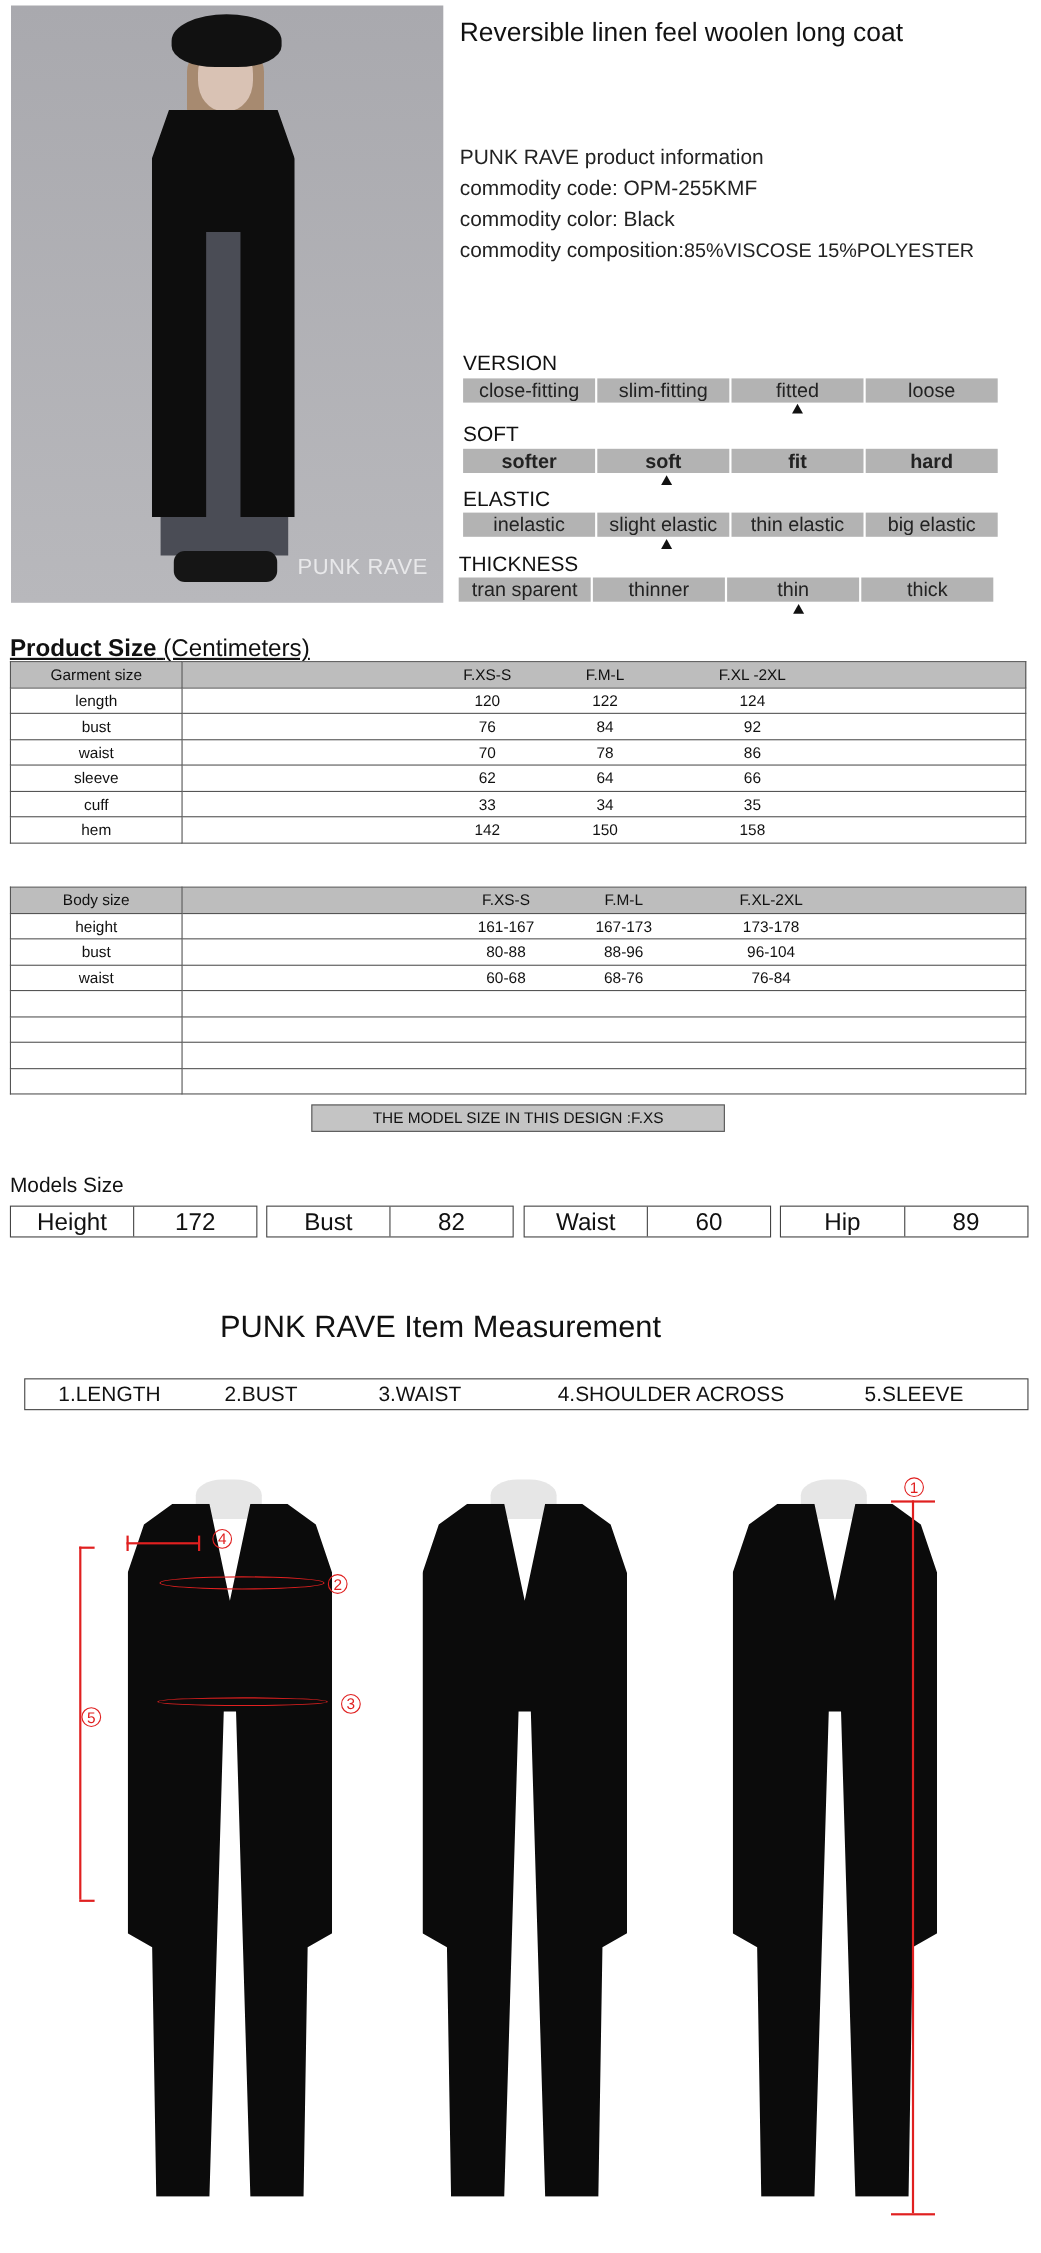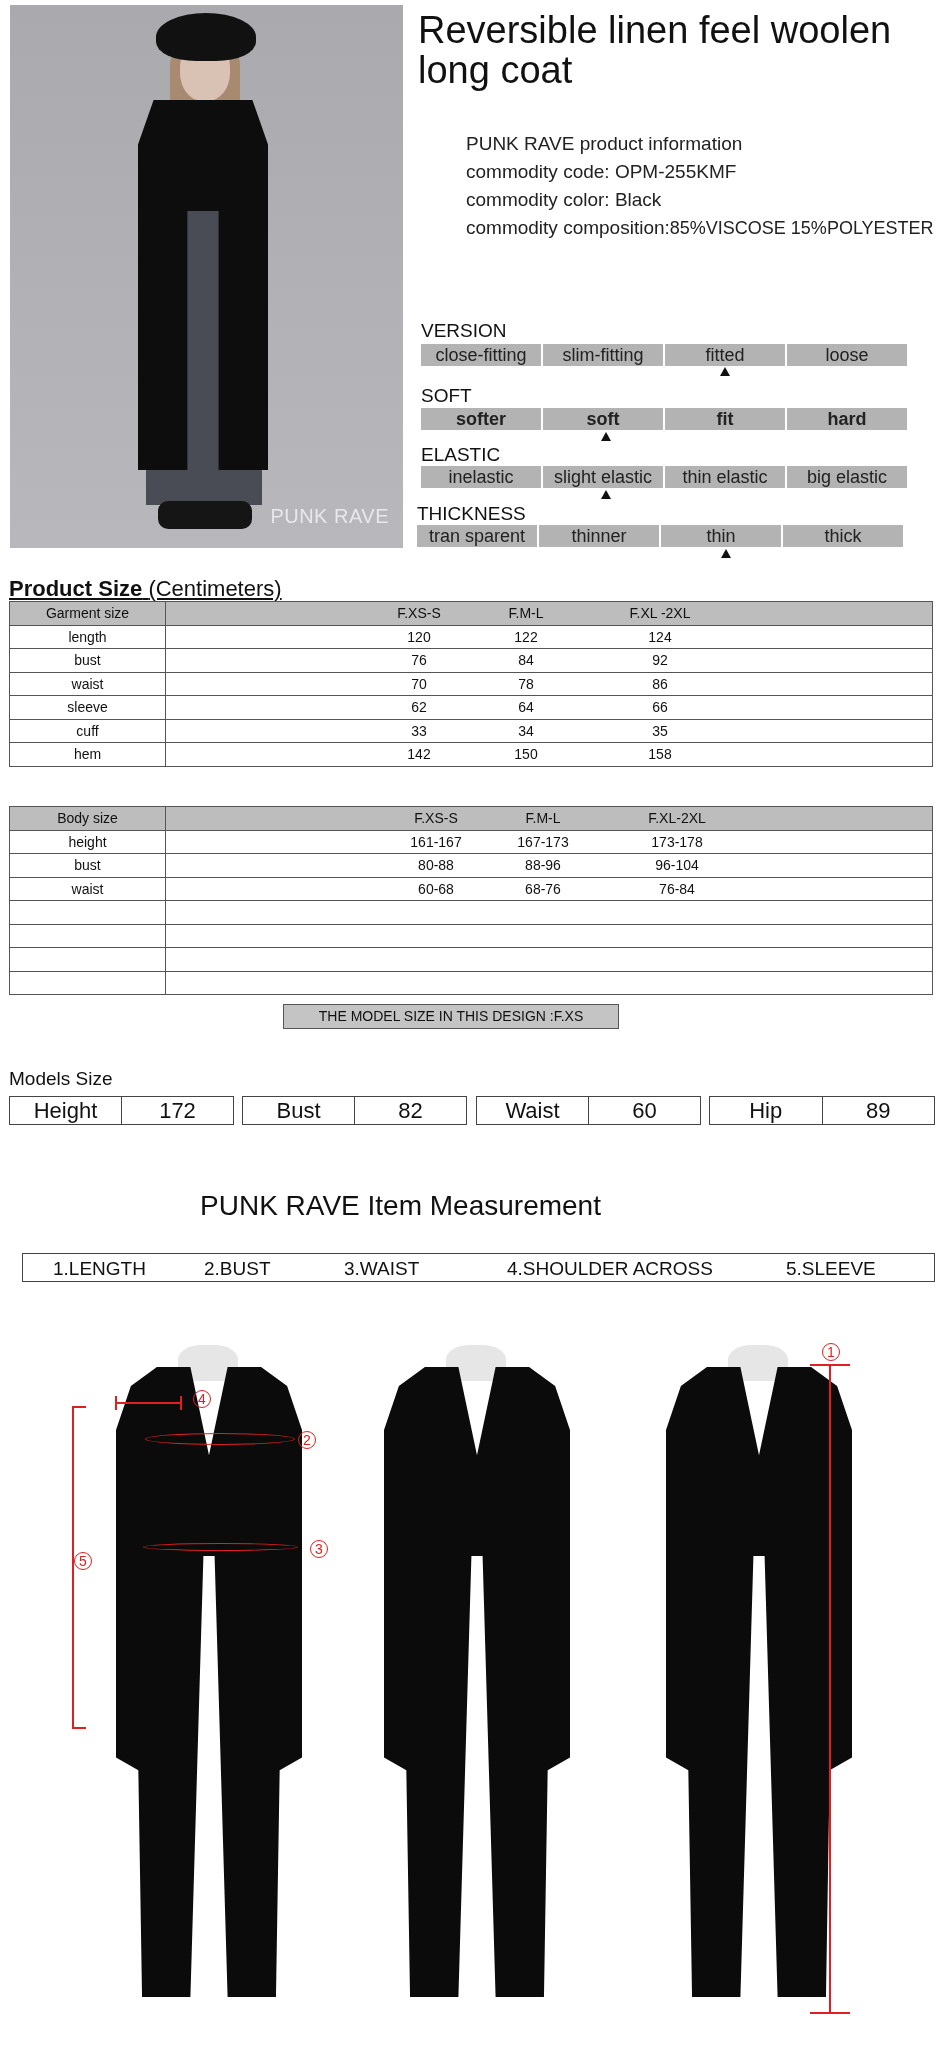--- a/index.html
+++ b/index.html
@@ -11,41 +11,41 @@
   .photo { left: 10px; top: 5px; width: 393px; height: 543px; background: linear-gradient(#a9a9ae, #b8b8bc); overflow: hidden; }
   .photo .hat { position: absolute; left: 146px; top: 8px; width: 100px; height: 48px; border-radius: 50% 50% 40% 40%; background: #111; }
   .photo .head { position: absolute; left: 170px; top: 34px; width: 50px; height: 62px; border-radius: 45%; background: #d9c2b4; }
   .photo .hair { position: absolute; left: 160px; top: 40px; width: 70px; height: 60px; background: #a78a70; border-radius: 20px 20px 6px 6px; z-index: 0; }
   .photo .coat { position: absolute; left: 128px; top: 95px; width: 130px; height: 370px; background: #0d0d0d; clip-path: polygon(12% 0, 88% 0, 100% 12%, 100% 100%, 62% 100%, 62% 30%, 38% 30%, 38% 100%, 0 100%, 0 12%); }
   .photo .jeans { position: absolute; left: 136px; top: 200px; width: 116px; height: 300px; background: #4a4c55; }
   .photo .shoes { position: absolute; left: 148px; top: 496px; width: 94px; height: 28px; background: #151515; border-radius: 10px; }
   .photo .wm { position: absolute; right: 14px; bottom: 20px; color: #e8e8ea; font-size: 20px; letter-spacing: 0.5px; }
 
   
-  .title { left: 418px; top: 10px; width: 520px; font-size: 38px; line-height: 40px; color: #111; }
-  .info { left: 418px; top: 130px; font-size: 19px; line-height: 28px; color: #222; margin-left: 48px; }
+  .title { left: 418px; top: 10px; width: 520px; font-size: 24px; line-height: 40px; color: #111; }
+  .info { left: 418px; top: 130px; font-size: 19px; line-height: 28px; color: #222; }
   .info .comp-val { font-size: 18px; }
 
   
   .scale-label { font-size: 19px; color: #111; }
   .scale-bar { display: flex; gap: 2px; }
   .scale-cell { width: 120px; height: 22px; background: #b3b3b3; font-size: 18px; line-height: 22px; text-align: center; color: #222; white-space: nowrap; }
   .marker { width: 0; height: 0; border-left: 5px solid transparent; border-right: 5px solid transparent; border-bottom: 9px solid #111; }
 
   
   .sec-title { left: 9px; top: 576px; font-size: 22px; text-decoration: underline; }
   .sec-title b { font-weight: bold; }
   table.sz { position: absolute; left: 9px; width: 924px; border-collapse: collapse; font-size: 14px; }
   table.sz td { border: 1px solid #555; height: 23.5px; text-align: center; }
   table.sz td.lbl { width: 156px; }
   table.sz tr.hdr td { background: #bdbdbd; }
   .vals { position: relative; height: 100%; }
-  .vals span { position: absolute; top: 50%; transform: translate(-50%, -50%); white-space: nowrap; }
-
-  .model-badge { left: 283px; top: 1004px; width: 336px; height: 25px; background: #c4c4c4; border: 1px solid #555; font-size: 14px; text-align: center; line-height: 23px; }
+  .vals span { position: absolute; top: 50%; transform: translate(-50%, -50%); white-space: nowrap; margin-left: 24px; }
+
+  .model-badge { left: 283px; top: 1004px; width: 376px; height: 25px; background: #c4c4c4; border: 1px solid #555; font-size: 14px; text-align: center; line-height: 23px; }
 
   .models-title { left: 9px; top: 1068px; font-size: 19px; }
   .model-box { top: 1096px; height: 29px; border: 1px solid #444; display: flex; font-size: 22px; }
   .model-box div { flex: 1; text-align: center; line-height: 27px; }
   .model-box div:first-child { border-right: 1px solid #444; }
 
   .meas-title { left: 0; width: 801px; top: 1190px; text-align: center; font-size: 28px; }
   .meas-bar { left: 22px; top: 1253px; width: 913px; height: 29px; border: 1px solid #444; font-size: 19px; }
   .meas-bar span { position: absolute; top: 4px; white-space: nowrap; }
 

